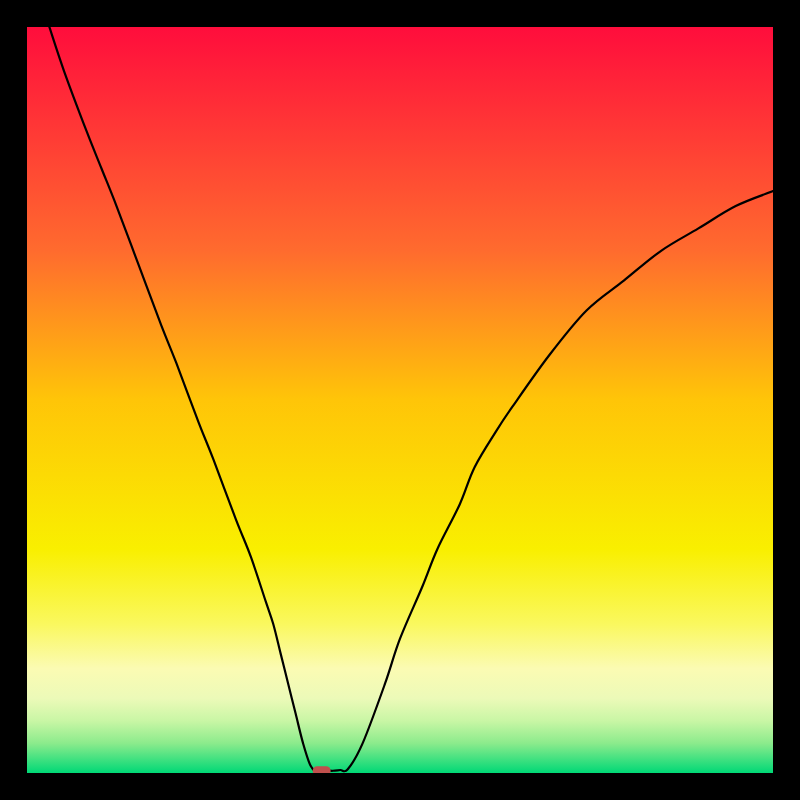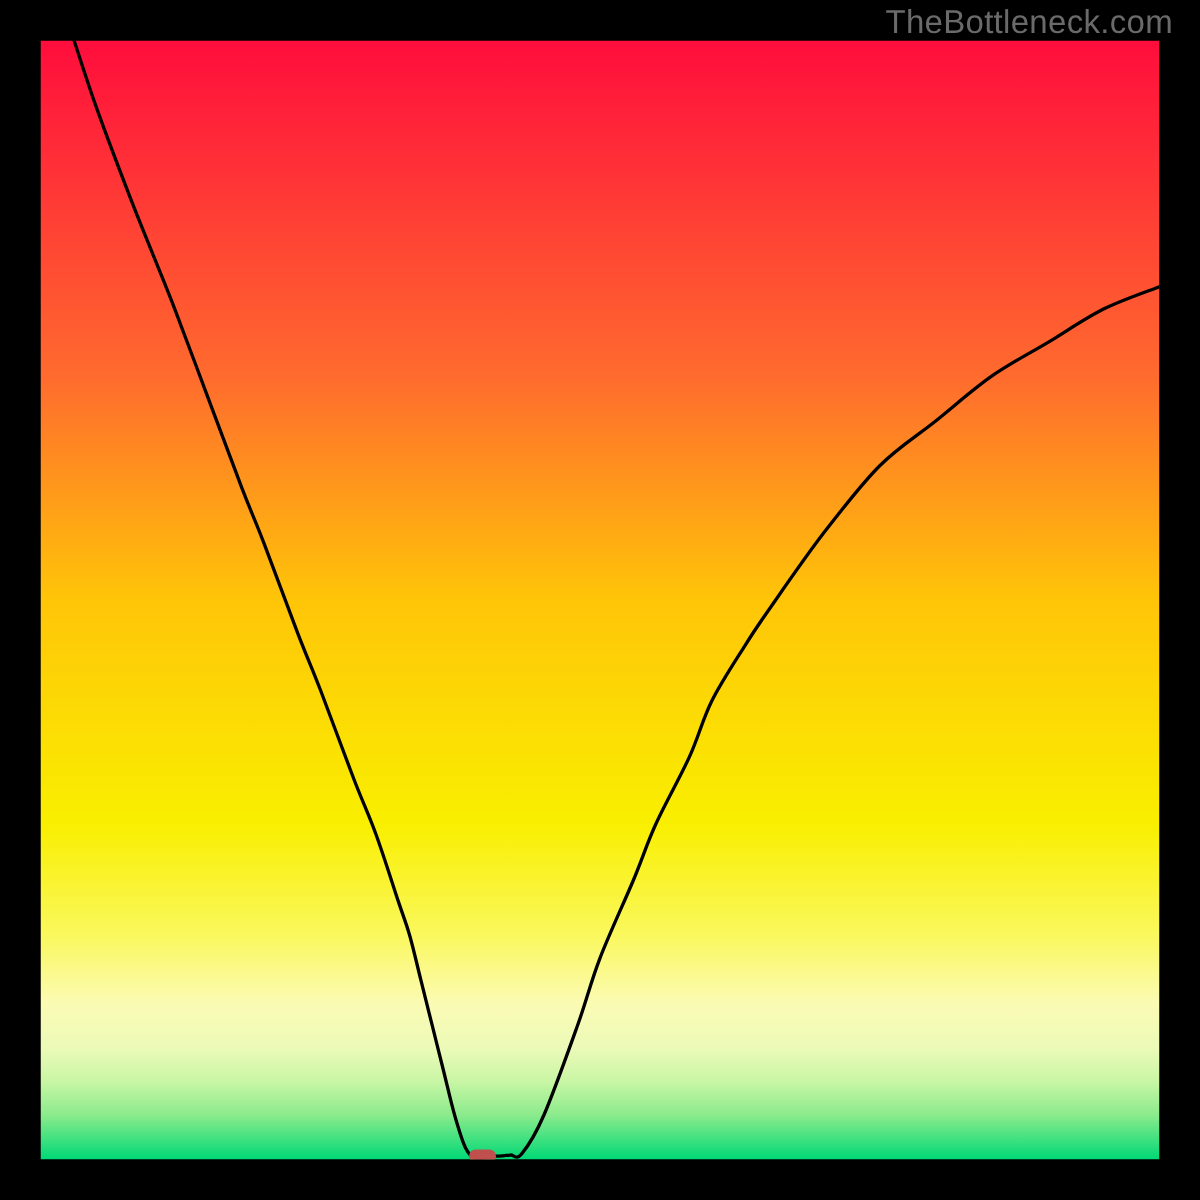--- a/index.html
+++ b/index.html
@@ -35,21 +35,20 @@
     height: 746px;
   }
   svg {
     display: block;
   }
 </style>
 </head>
 <body>
 
 <div class="frame">
-  <div class="watermark">TheBottleneck.com</div>
 
   <div class="plot-wrap">
     <svg id="plot-svg" width="746" height="746" viewBox="0 0 746 746">
       <defs>
         <linearGradient id="bg-grad" x1="0" y1="0" x2="0" y2="1">
             <stop offset="0.00%" stop-color="#ff0d3c"></stop>
             <stop offset="30.00%" stop-color="#ff6b2e"></stop>
             <stop offset="50.00%" stop-color="#ffc508"></stop>
             <stop offset="70.00%" stop-color="#f9ef00"></stop>
             <stop offset="80.00%" stop-color="#faf85e"></stop>

